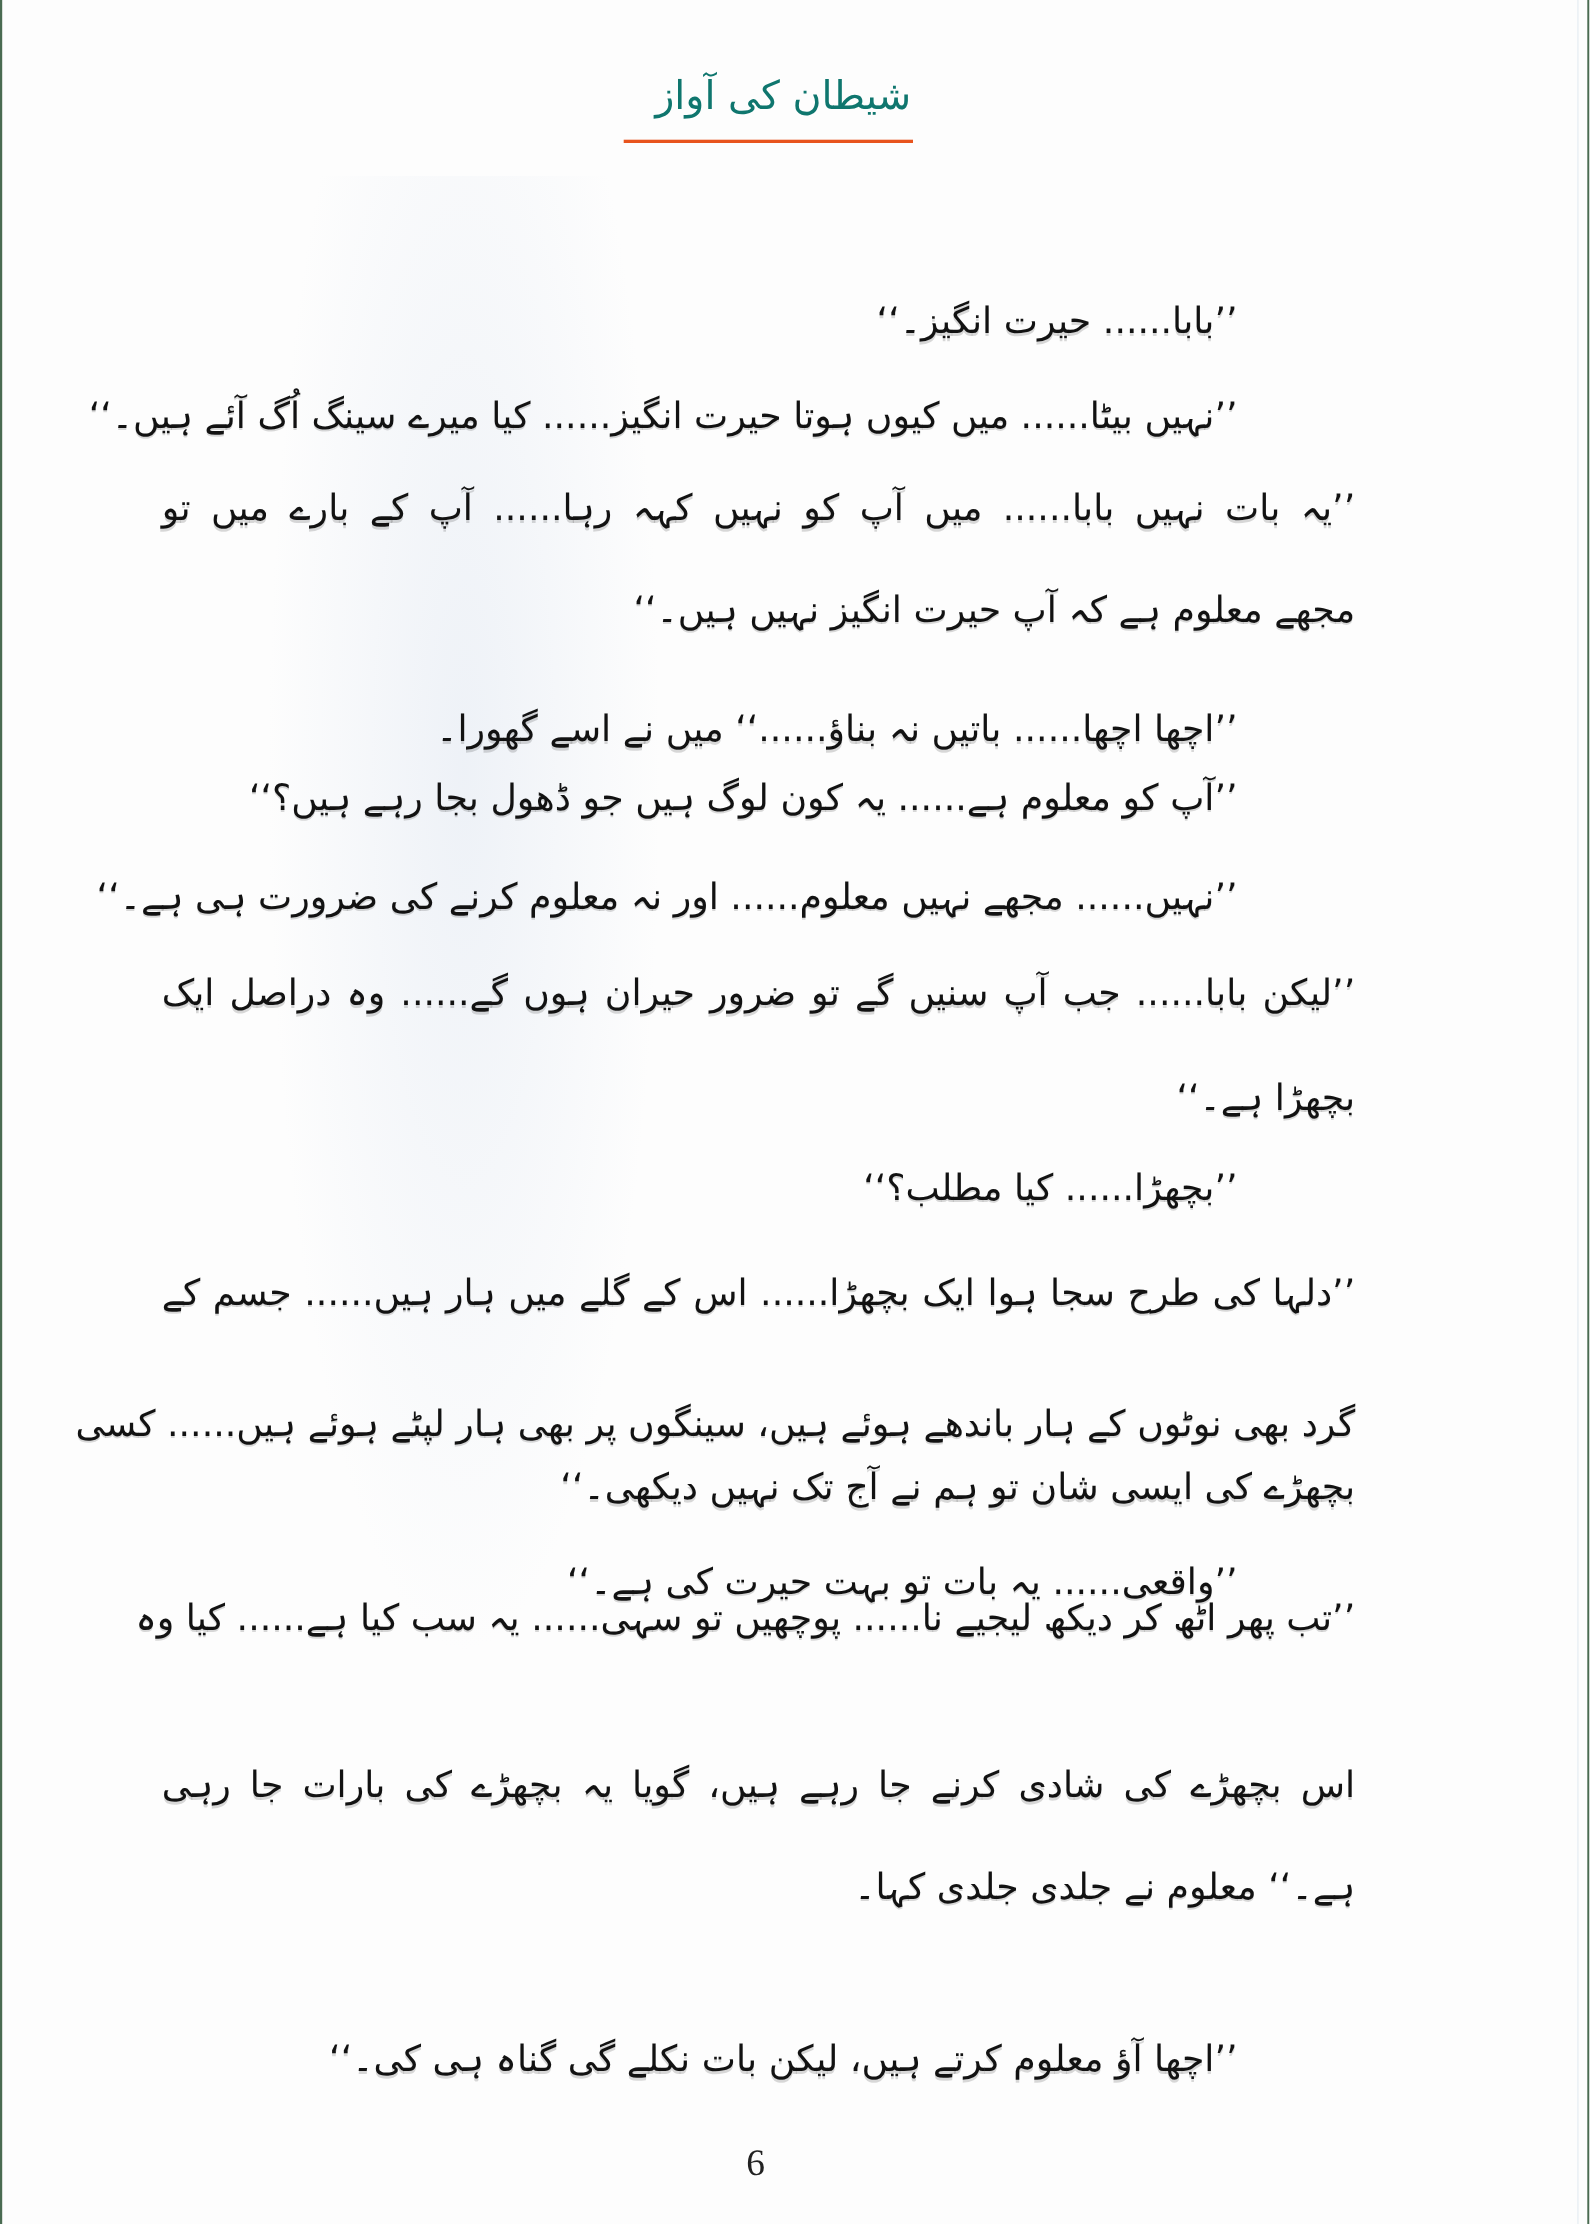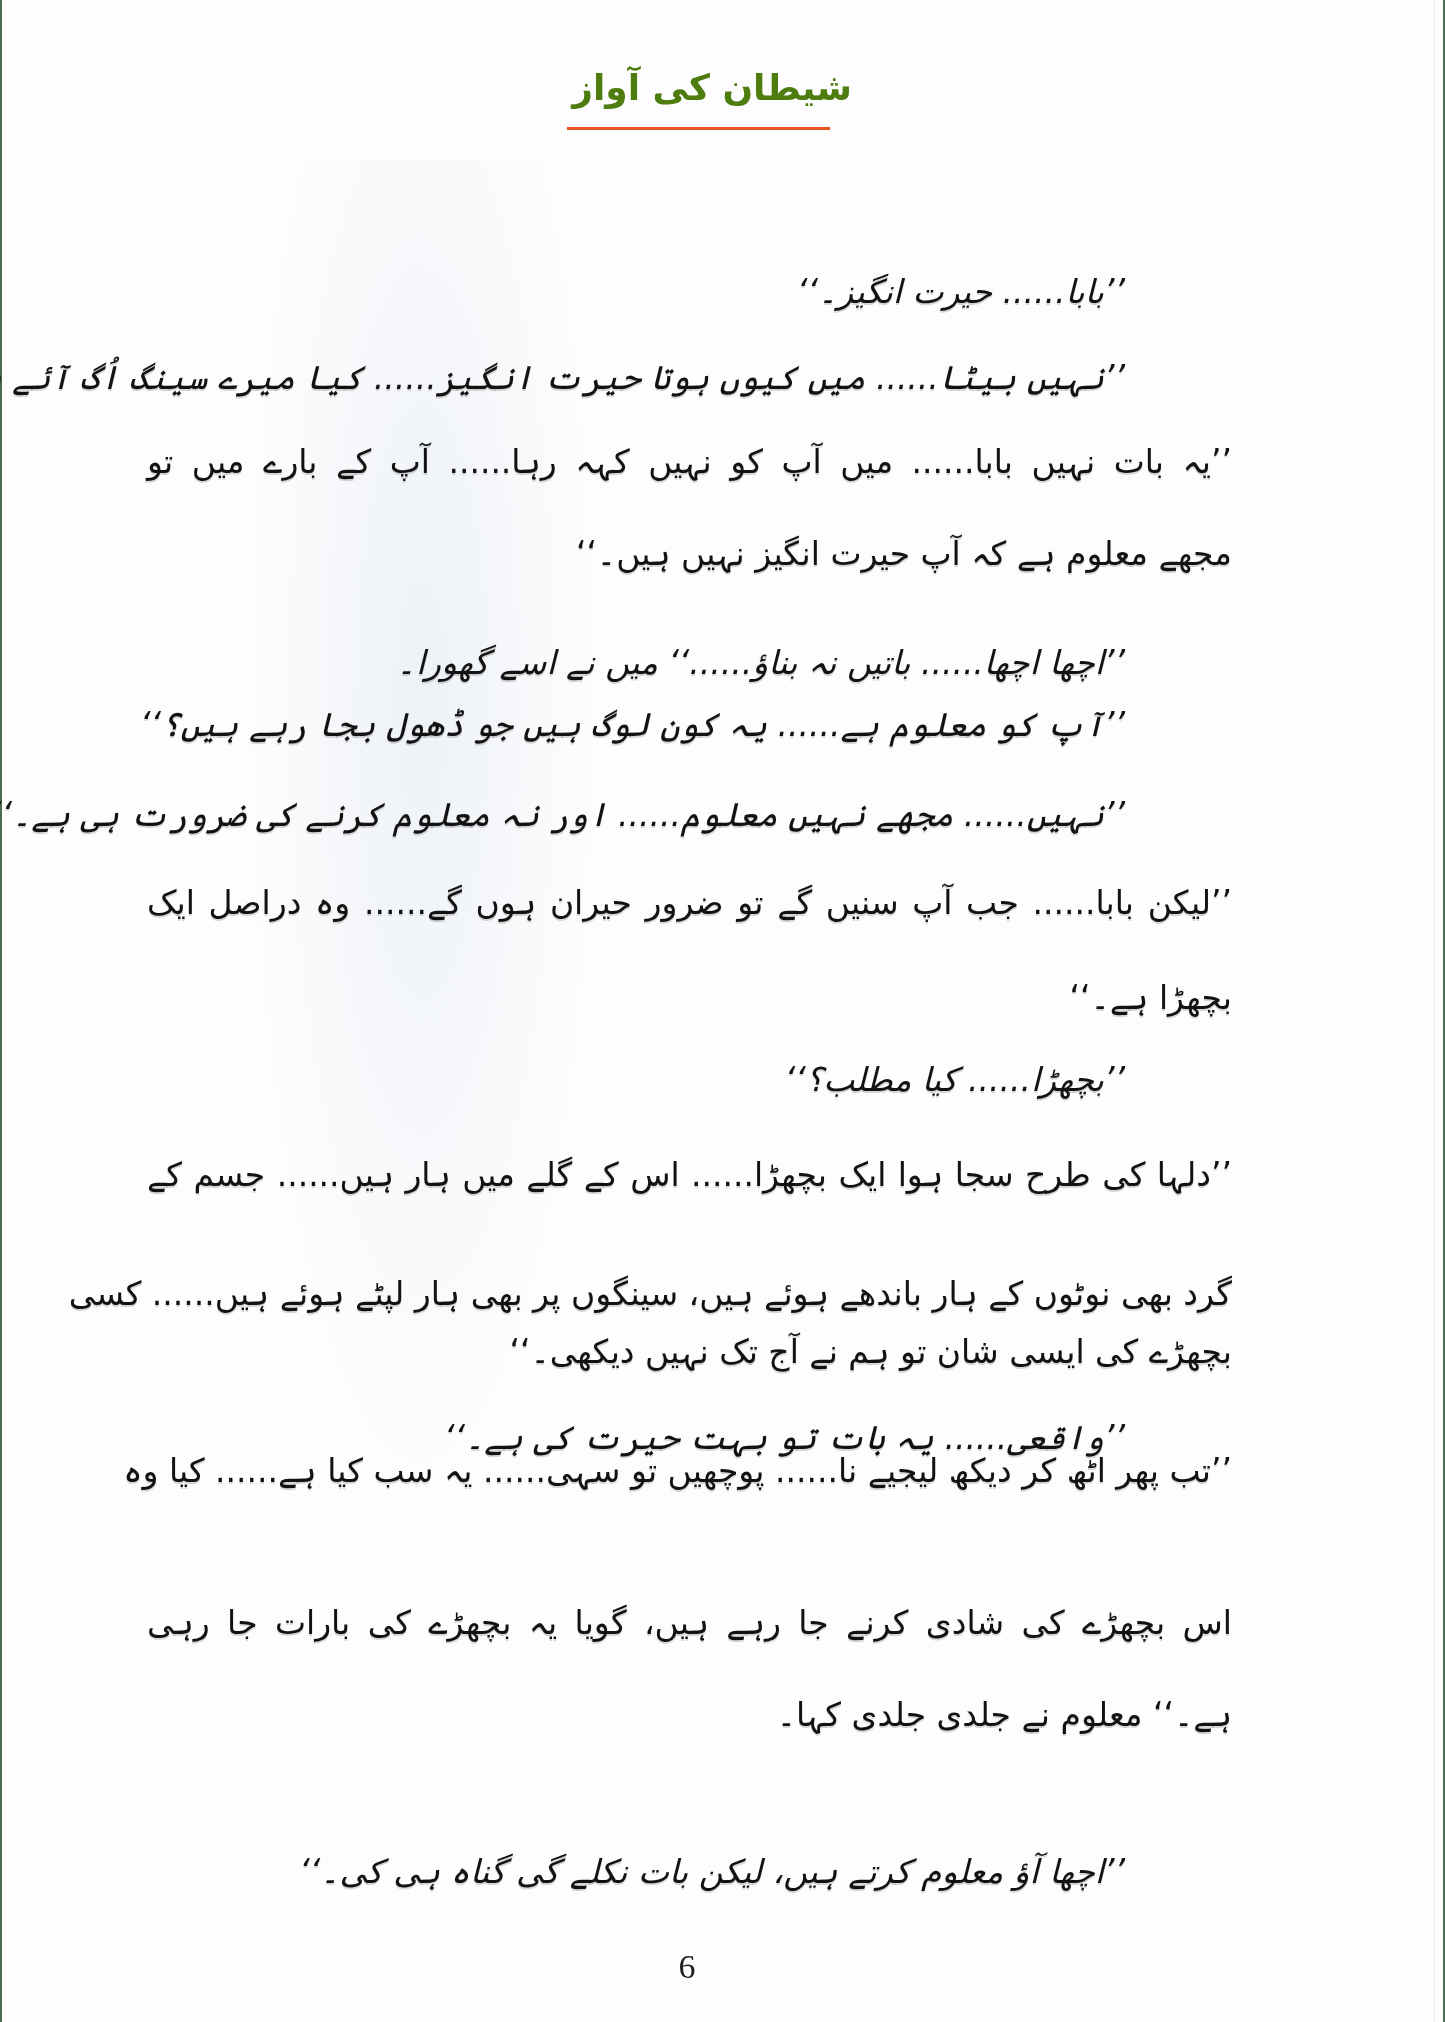--- a/index.html
+++ b/index.html
@@ -23,36 +23,36 @@
       background: #e3ebf2;
     }
     .bleed {
       position: absolute; left: 240px; top: 160px;
       width: 360px; height: 1350px;
       background: radial-gradient(ellipse at 50% 40%, rgba(225,232,242,0.55), rgba(255,255,255,0) 70%);
     }
     .title {
       position: absolute; left: 560px; top: 60px; width: 300px;
       text-align: center; direction: rtl;
-      font-size: 36px; font-weight: bold; color: #4d7c0f;
+      font-size: 36px; font-weight: normal; color: #0f766e;
       line-height: 56px;
     }
     .title-rule {
       position: absolute; left: 565px; top: 127px; width: 263px; height: 3px;
       background: #e8541e;
     }
     .lines { position: absolute; left: 0; top: 0; width: 1445px; }
     .line {
       position: absolute; direction: rtl; unicode-bidi: plaintext;
       font-size: 33px; color: #121212; line-height: 60px;
       white-space: nowrap;
       text-shadow: 0 2px 0 rgba(0,0,0,0.15);
     }
     .full { right: 215px; left: 145px; text-align: justify; text-align-last: justify; }
-    .indent { right: 322px; text-align: center; font-style: italic; }
+    .indent { right: 322px; text-align: center; }
     .cont { right: 215px; text-align: center; }
     .page-number {
       position: absolute; left: 670px; top: 1948px; width: 30px;
       text-align: center; font-family: "Liberation Serif", serif;
       font-size: 34px; color: #222;
     }
   </style>
 </head>
 <body>
 

